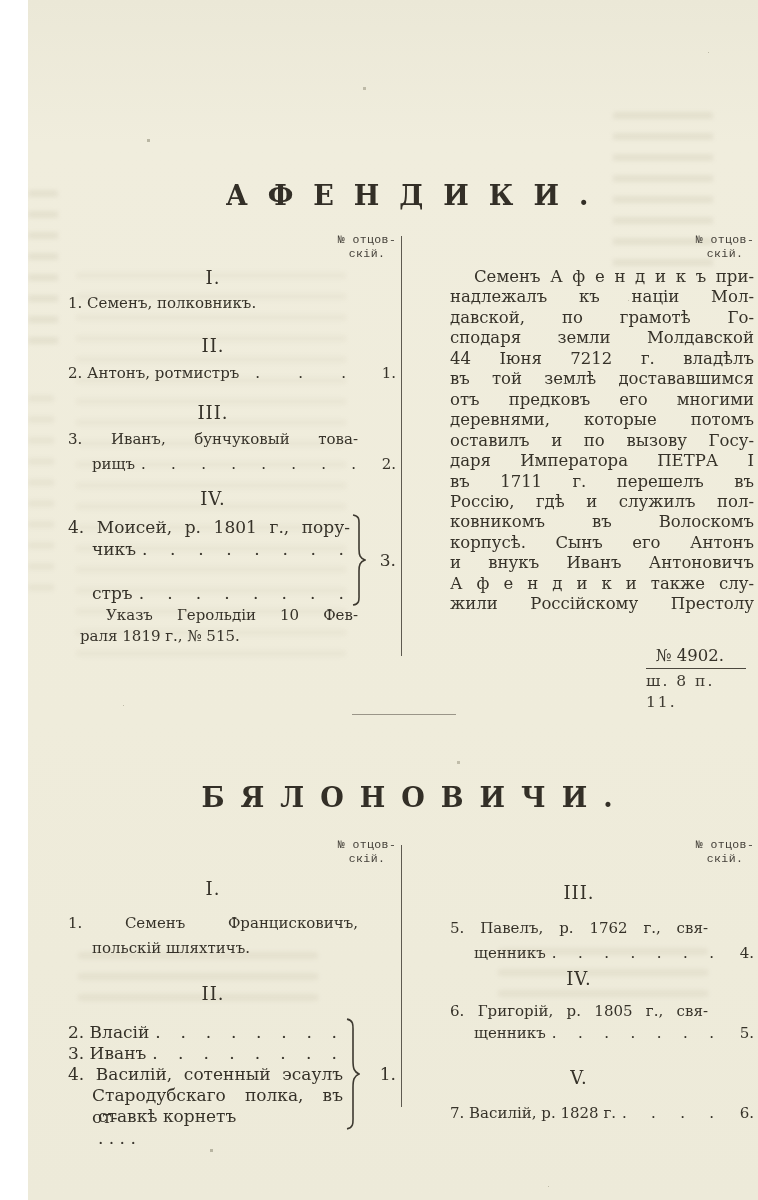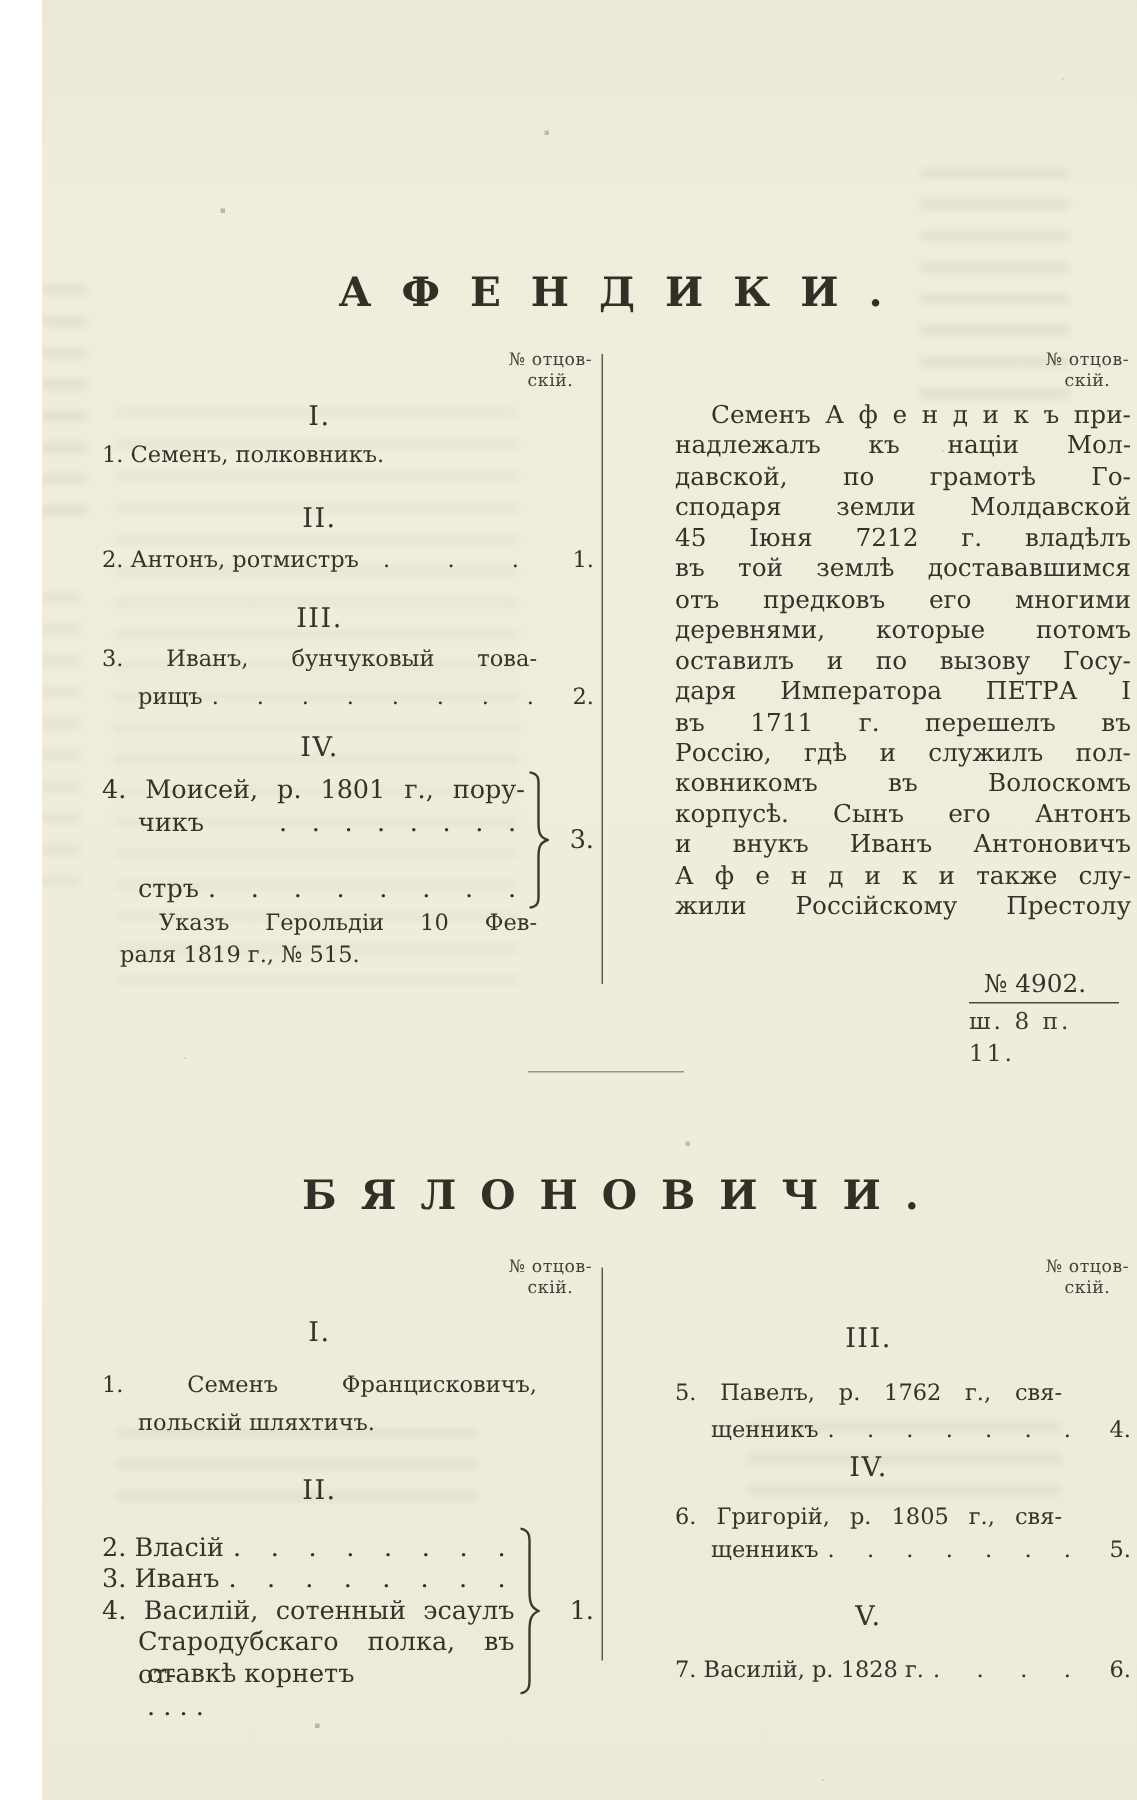--- a/index.html
+++ b/index.html
@@ -12,21 +12,21 @@
   }
   .family-title{
     position:absolute; left:0; width:758px; text-align:center;
     font-weight:bold; font-size:27px; line-height:32px; color:#332f27;
     box-sizing:border-box;
   }
   #title1{top:180px; letter-spacing:20px; padding-left:20px;}
   #title2{top:782px; letter-spacing:16px; padding-left:16px;}
   .colhead{
     position:absolute; width:62px; text-align:center;
-    font-size:11.5px; line-height:13.5px; letter-spacing:.4px; color:#45413a;
+    font-size:11.5px; line-height:13.5px; letter-spacing:.4px; color:#45413a;font-family:Liberation Mono, monospace;
   }
   .col{position:absolute; width:328px;}
   #s1-left{left:40px; top:233px; height:450px;}
   #s2-left{left:40px; top:838px; height:310px;}
   .rcol{position:absolute; left:422px; width:304px;}
   #s1-right{top:233px; height:480px;}
   #s2-right{top:838px; height:310px;}
   .head{position:absolute; left:0; width:290px; text-align:center; font-size:18px; line-height:22px; letter-spacing:1px;}
   #s2-right .head{width:258px;}
   .eline{position:absolute; left:0; width:328px; font-size:15px; line-height:22px; white-space:nowrap;}
@@ -97,21 +97,21 @@
     <div class="eline just" style="top:195px;width:290px;">3. Иванъ, бунчуковый това-</div>
     <div class="eline lead cont" style="top:220px;">
       <span class="lt">рищъ</span>
       <span class="ld">. . . . . . . .</span>
       <span class="lr">2.</span>
     </div>
 
     <div class="head" style="top:255px;">IV.</div>
     <div class="grp" style="top:283px;width:328px;height:88px;">
       <div class="gline just" style="top:0;width:282px;">4. Моисей, р. 1801 г., пору-</div>
-      <div class="gline lead cont" style="top:22px;width:282px;gap:44px;">
+      <div class="gline lead cont" style="top:22px;width:282px;">
         <span class="lt">чикъ</span>
         <span class="ld">. . . . . . . .</span>
       </div>
       <div class="gline lead cont" style="top:66px;width:282px;">
         <span class="lt">стръ</span>
         <span class="ld">. . . . . . . .</span>
       </div>
       <svg class="brace-svg" style="left:284px;top:-2px;" width="14" height="92" viewBox="0 0 14 100" preserveAspectRatio="none">
         <path d="M1,1 C8,2 7,7 7,13 L7,38 C7,45 8,48 13,50 C8,52 7,55 7,62 L7,87 C7,93 8,98 1,99" fill="none" stroke="#3d3930" stroke-width="1.6" vector-effect="non-scaling-stroke"></path>
       </svg>
@@ -120,21 +120,21 @@
     <div class="eline just" style="top:371px;width:290px;padding-left:38px;box-sizing:border-box;">Указъ Герольдіи 10 Фев-</div>
     <div class="eline" style="top:392px;padding-left:12px;">раля 1819 г., № 515.</div>
   </div>
 
   <div id="s1-right" class="rcol">
     <div class="para">
       <div class="pline ind">Семенъ А ф е н д и к ъ при-</div>
       <div class="pline">надлежалъ къ націи Мол-</div>
       <div class="pline">давской, по грамотѣ Го-</div>
       <div class="pline">сподаря земли Молдавской</div>
-      <div class="pline">45 Іюня 7212 г. владѣлъ</div>
+      <div class="pline">44 Іюня 7212 г. владѣлъ</div>
       <div class="pline">въ той землѣ достававшимся</div>
       <div class="pline">отъ предковъ его многими</div>
       <div class="pline">деревнями, которые потомъ</div>
       <div class="pline">оставилъ и по вызову Госу-</div>
       <div class="pline">даря Императора ПЕТРА I</div>
       <div class="pline">въ 1711 г. перешелъ въ</div>
       <div class="pline">Россію, гдѣ и служилъ пол-</div>
       <div class="pline">ковникомъ въ Волоскомъ</div>
       <div class="pline">корпусѣ. Сынъ его Антонъ</div>
       <div class="pline">и внукъ Иванъ Антоновичъ</div>

